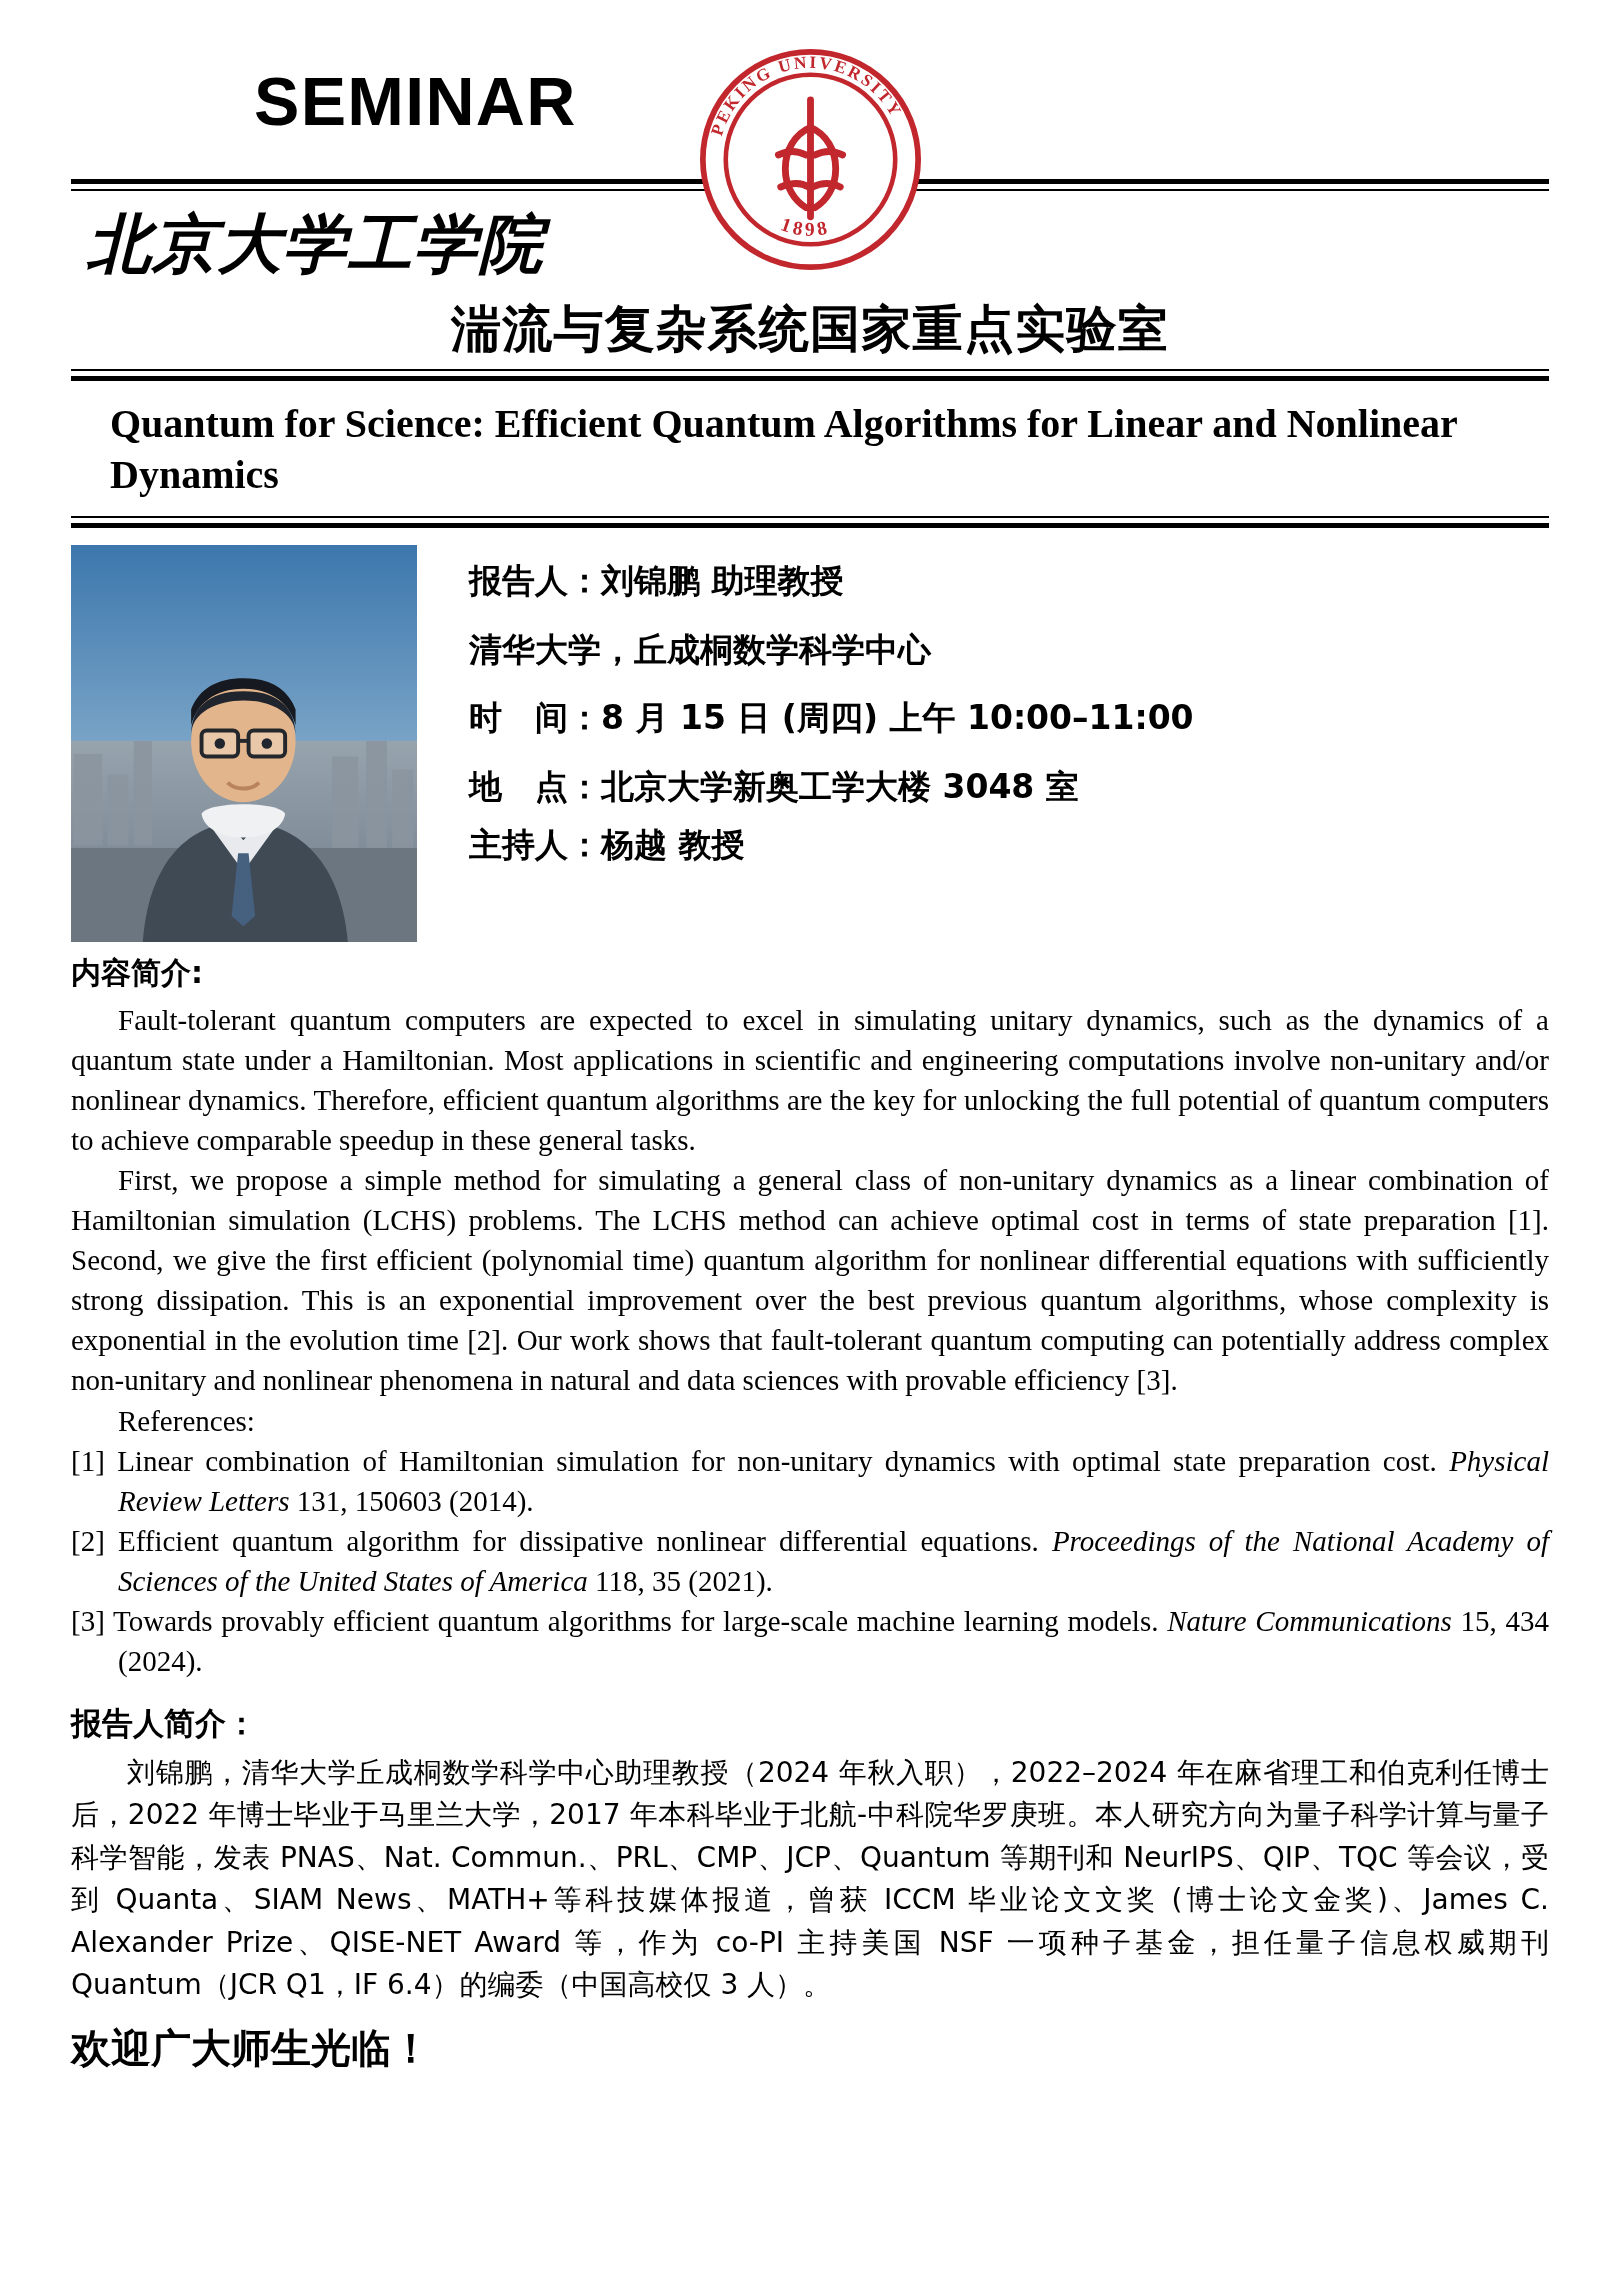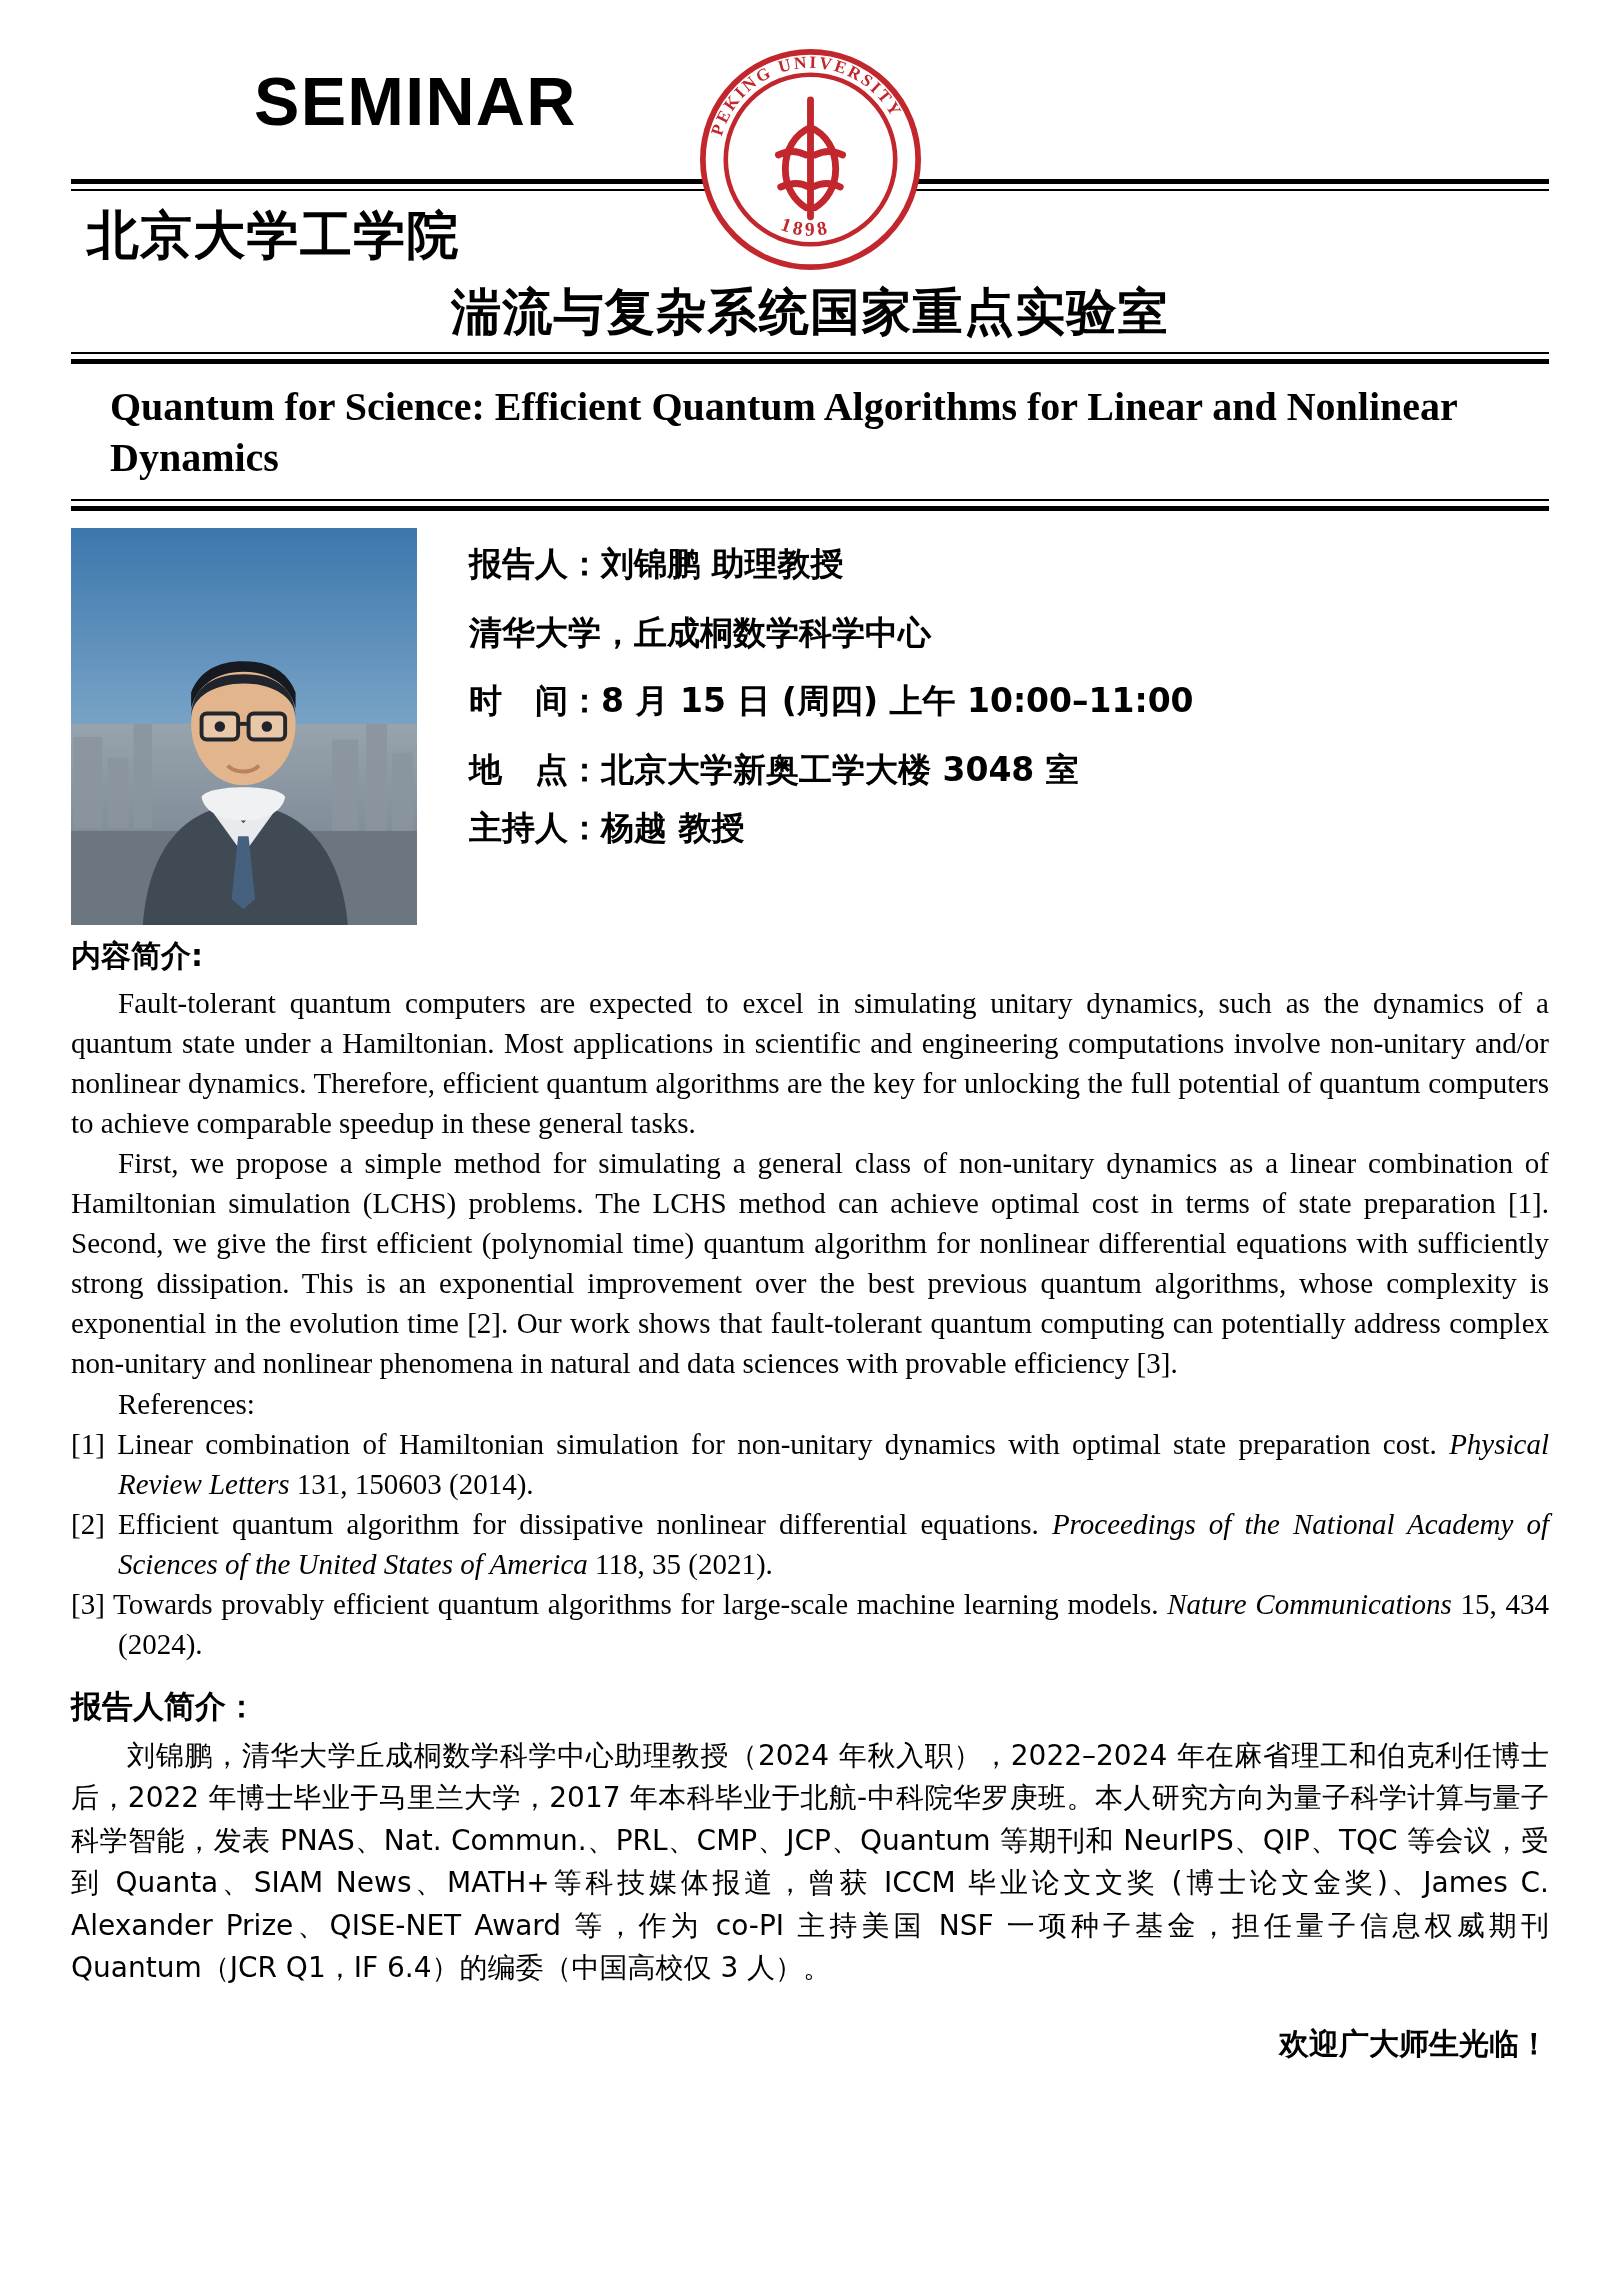--- a/index.html
+++ b/index.html
@@ -75,25 +75,26 @@
     background: transparent;
   }
   .cn-title-block {
     position: relative;
     padding: 10.5px 0 6.5px 0;
     text-align: center;
   }
   .cn-line1 {
     font-family: "DejaVu Sans", sans-serif;
     font-weight: bold;
-    font-size: 52px;
+    font-size: 64px;
     letter-spacing: 1.3px;
     display: flex;
     justify-content: flex-start;
     padding: 0 15.7px;
+    font-style: italic;
   }
   .cn-line1 span { white-space: nowrap; }
   .cn-line2 {
     font-family: Liberation Serif, serif;
     font-weight: bold;
     font-size: 50px;
     letter-spacing: 1.3px;
     margin-top: 7.8px;
     white-space: nowrap;
   }
@@ -178,25 +179,25 @@
   }
   .bio {
     font-family: "DejaVu Sans", sans-serif;
     font-size: 28px;
     line-height: 1.52;
     text-align: justify;
     text-indent: 56px;
     margin: 0;
   }
   .welcome {
-    text-align: right;
-    font-family: "DejaVu Sans", sans-serif;
-    font-weight: bold;
-    font-size: 30px;
-    margin-top: 34px;
+    text-align: left;
+    font-family: "DejaVu Sans", sans-serif;
+    font-weight: bold;
+    font-size: 40px;
+    margin-top: 14px;
   }
 </style>
 </head>
 <body>
 
 <div class="poster">
 
   <div class="header-top">
     <div class="seminar-word">SEMINAR</div>
 

